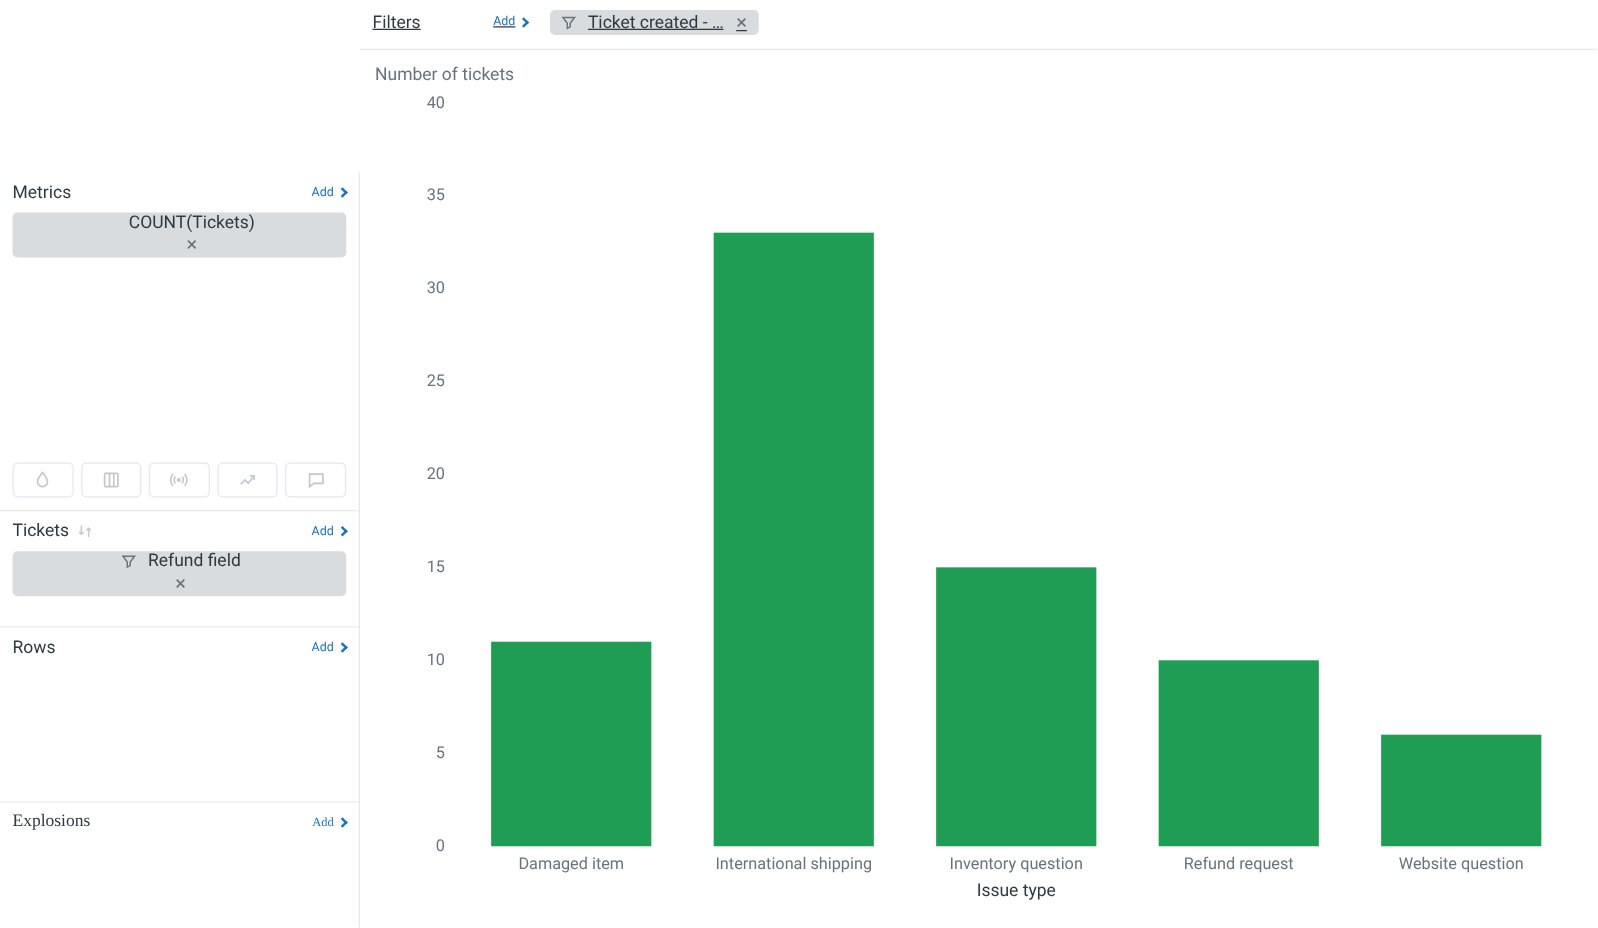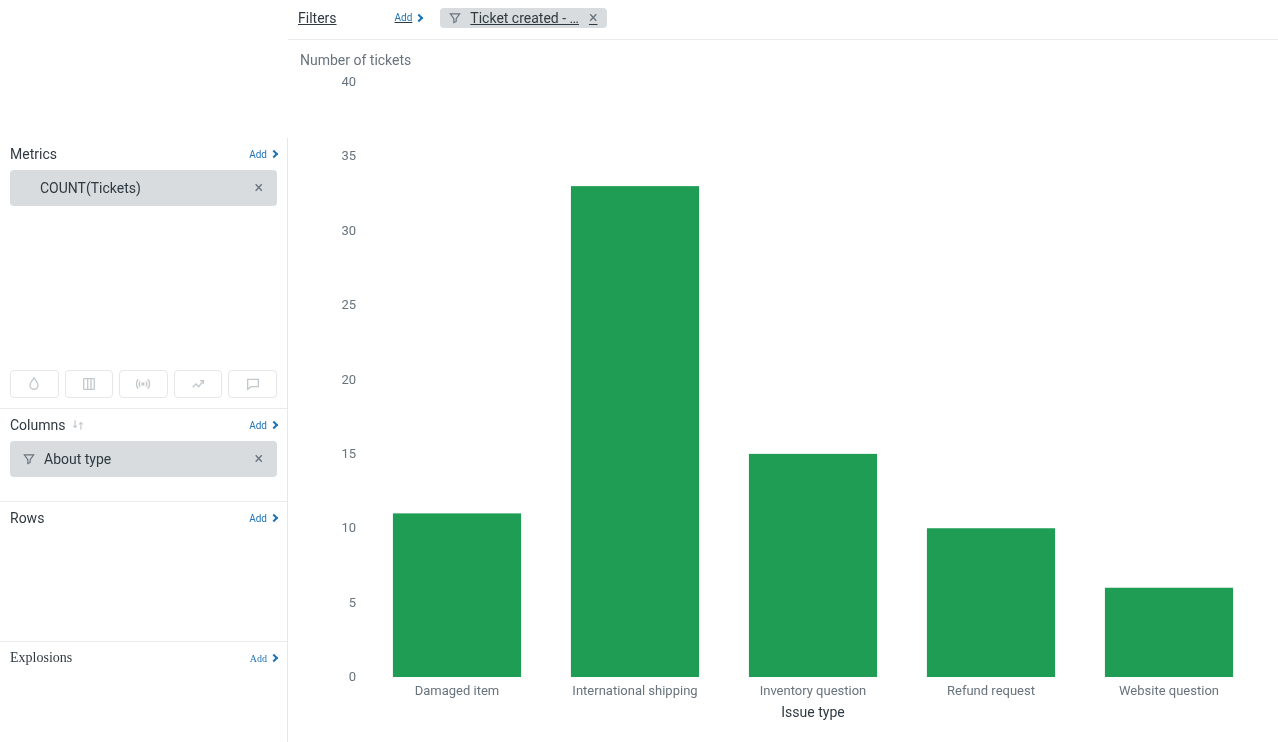--- a/index.html
+++ b/index.html
@@ -66,20 +66,21 @@
   .chip {
     background: #d8dcde;
     border-radius: 4px;
     height: 36px;
     display: flex;
     align-items: center;
     padding: 0 10px 0 12px;
     color: #2f3941;
     position: relative;
     justify-content: space-between;
+    flex-direction: column;
   }
   .chip .chip-left {
     display: flex;
     align-items: center;
     gap: 8px;
   }
   .chip .filter-icon {
     width: 14px; height: 14px; color: #68737d;
     flex-shrink: 0;
   }
@@ -217,40 +218,40 @@
           <svg viewBox="0 0 24 24" fill="none" stroke="currentColor" stroke-width="2">
               <path d="M4 5h16v11H9l-5 4V5z"></path>
             </svg>
         </div>
       </div>
     </section>
 
     <section class="panel columns-panel">
       <div class="panel-header">
         <span class="left">
-          <span>Columns</span>
+          <span>Tickets</span>
           <svg class="swap-icon" viewBox="0 0 24 24" fill="none" stroke="currentColor" stroke-width="2">
               <path d="M7 4v12"></path>
               <path d="M4 13l3 3 3-3"></path>
               <path d="M17 20V8"></path>
               <path d="M14 11l3-3 3 3"></path>
             </svg>
         </span>
         <span class="add-link">
           <span>Add</span>
           <span class="chevron-right"></span>
         </span>
       </div>
       <div class="panel-body">
         <div class="chip">
           <span class="chip-left">
             <svg class="filter-icon" viewBox="0 0 24 24" fill="none" stroke="currentColor" stroke-width="2">
                 <path d="M4 5h16l-6 8v5l-4 2v-7L4 5z"></path>
               </svg>
-            <span>About type</span>
+            <span>Refund field</span>
           </span>
           <span class="remove">×</span>
         </div>
       </div>
     </section>
 
     <section class="panel rows-panel">
       <div class="panel-header">
         <span class="left">Rows</span>
         <span class="add-link">

